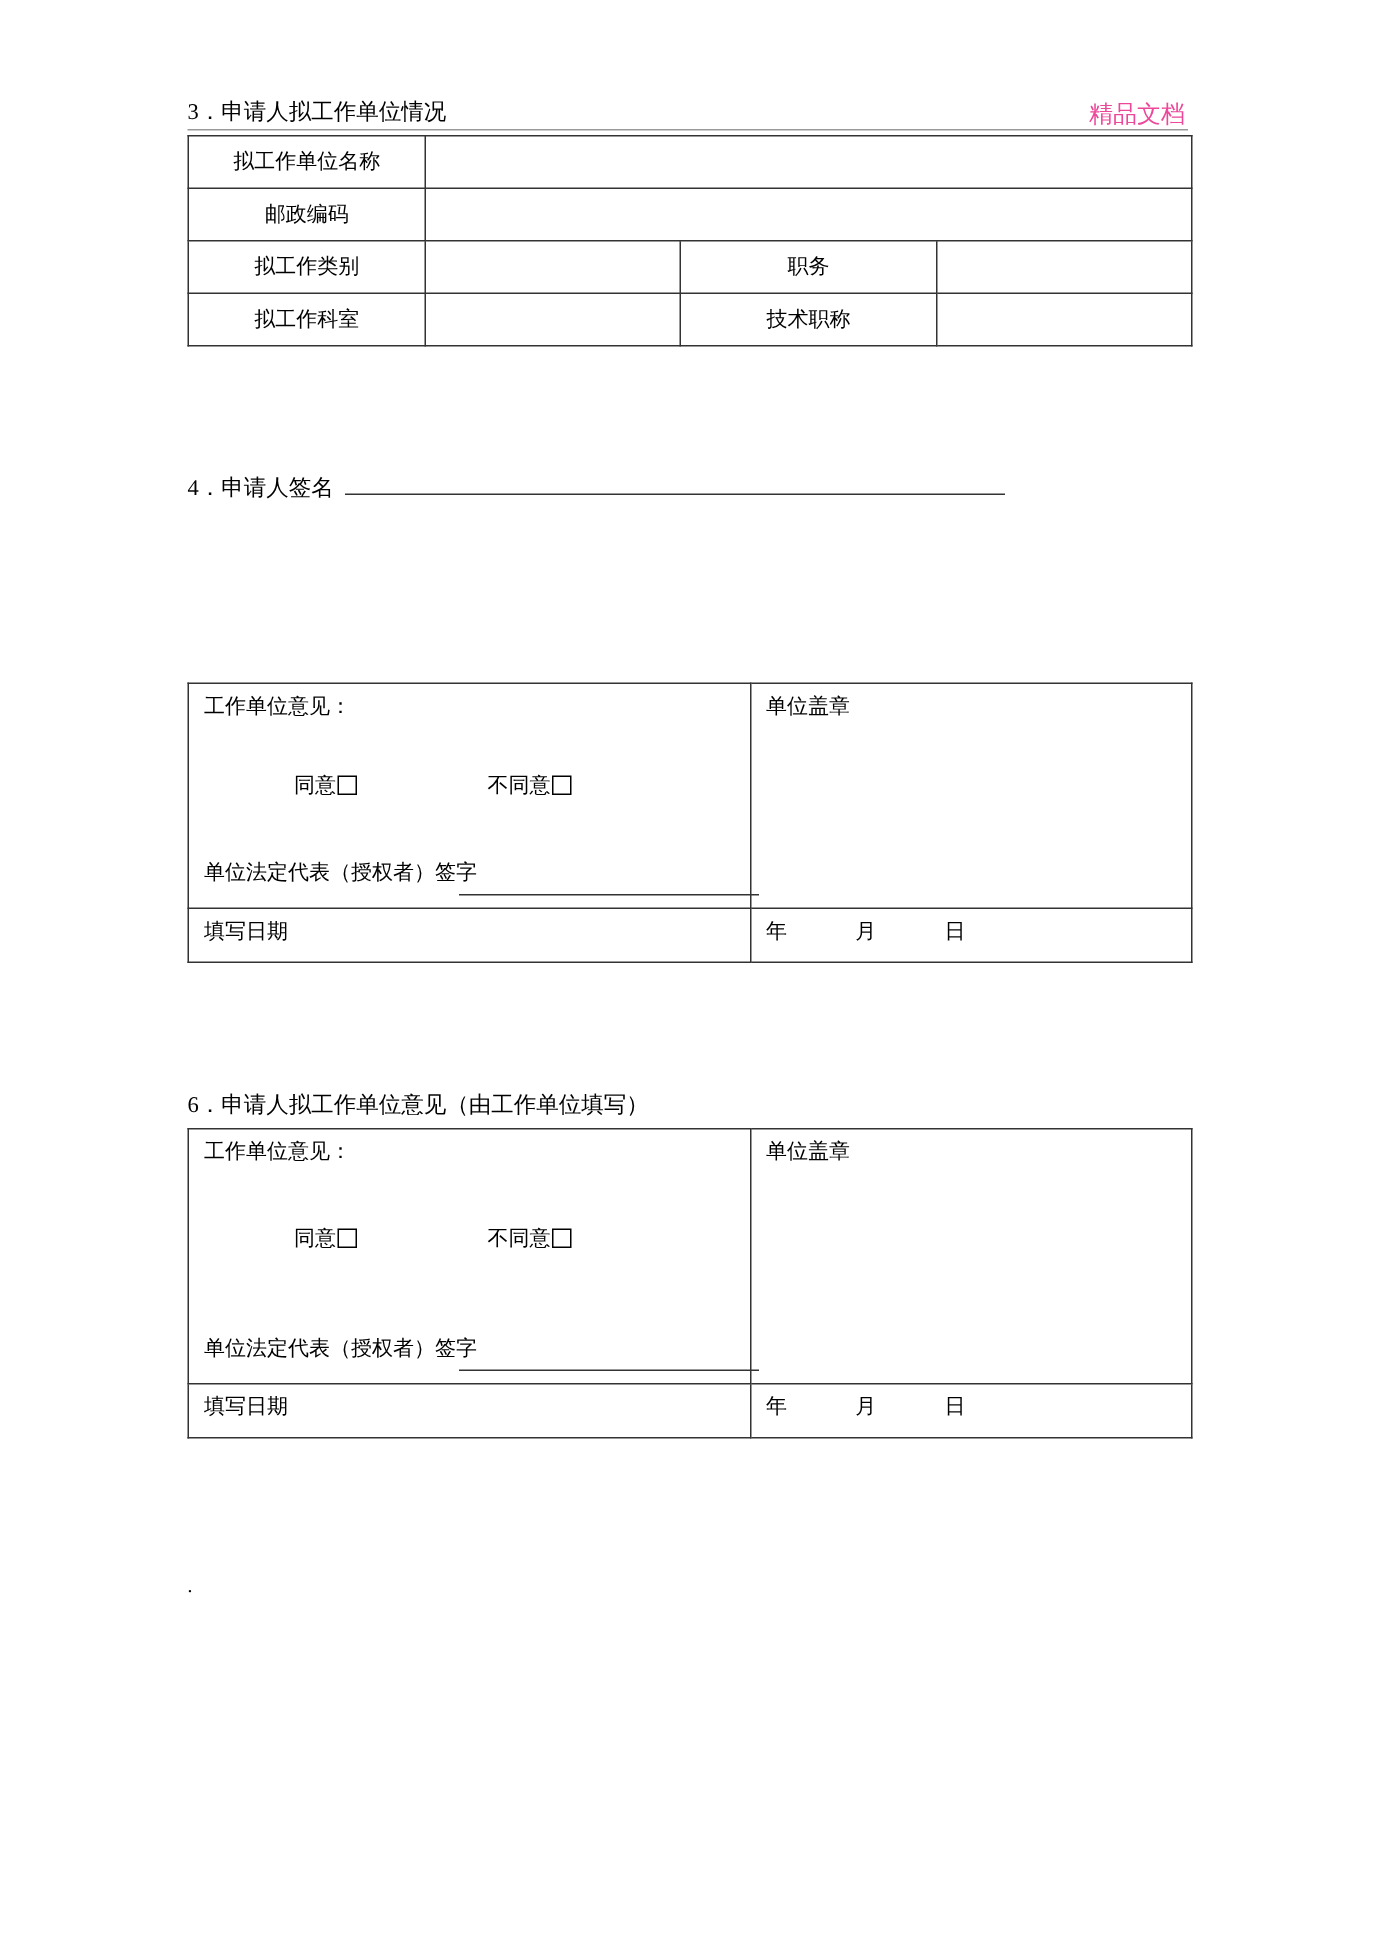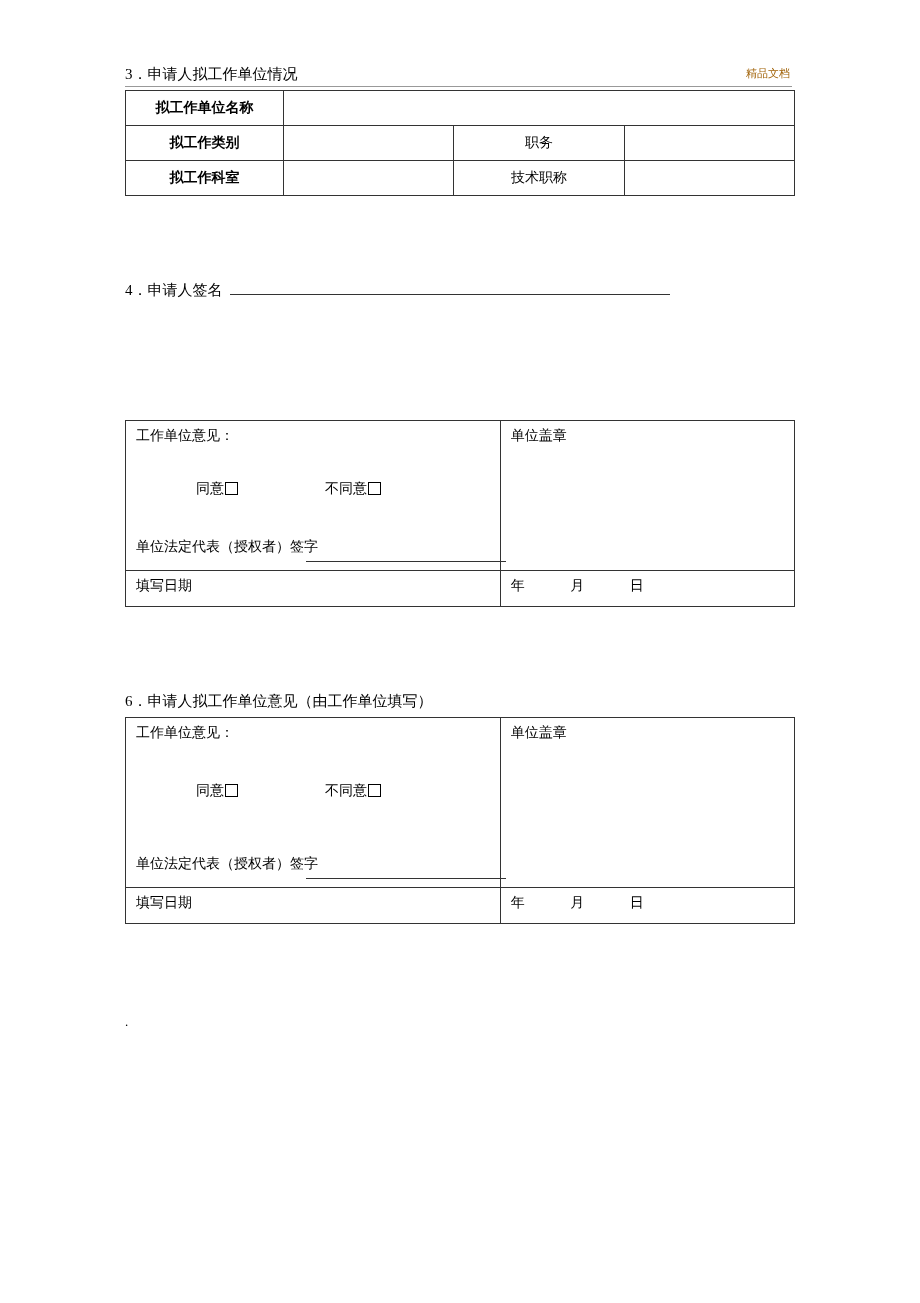--- a/index.html
+++ b/index.html
@@ -13,22 +13,22 @@
       font-size: 15px;
     }
     .page {
       padding: 65px 125px 60px 125px;
       position: relative;
     }
     .header-mark {
       position: absolute;
       top: 66px;
       right: 130px;
-      font-size: 11px;
-      color: #a16207;
+      font-size: 16px;
+      color: #ec4899;
     }
     .hr-top {
       position: absolute;
       top: 86px;
       left: 125px;
       right: 128px;
       border: none;
       border-top: 1px solid #999;
     }
     .section-heading {
@@ -45,21 +45,21 @@
       table-layout: fixed;
     }
     table.form td {
       border: 1px solid #333;
       padding: 8px 6px;
       text-align: center;
       vertical-align: middle;
       font-size: 14px;
       height: 34px;
     }
-    .label-col { width: 158px; font-weight: bold; }
+    .label-col { width: 158px; }
     .small-col { width: 125px; }
     .tech-label { width: 90px; }
     .admin-cell {
       text-align: right;
       padding-right: 14px;
     }
     .admin-cell span { padding-right: 45px; display: inline-block; }
     .admin-cell span:last-child { padding-right: 0; }
     .sec3 { }
     .sec4 { margin-top: 85px; }
@@ -141,20 +141,24 @@
   <hr class="hr-top">
 
   <div class="sec3">
     <div class="section-heading">
       <span class="num">3．</span><span>申请人拟工作单位情况</span>
     </div>
     <table class="form">
       <tbody>
           <tr>
         <td class="label-col">拟工作单位名称</td>
+        <td colspan="3"></td>
+      </tr>
+      <tr>
+        <td class="label-col">邮政编码</td>
         <td colspan="3"></td>
       </tr>
       <tr>
         <td class="label-col">拟工作类别</td>
         <td class="small-col"></td>
         <td class="tech-label">职务</td>
         <td></td>
       </tr>
       <tr>
         <td class="label-col">拟工作科室</td>

